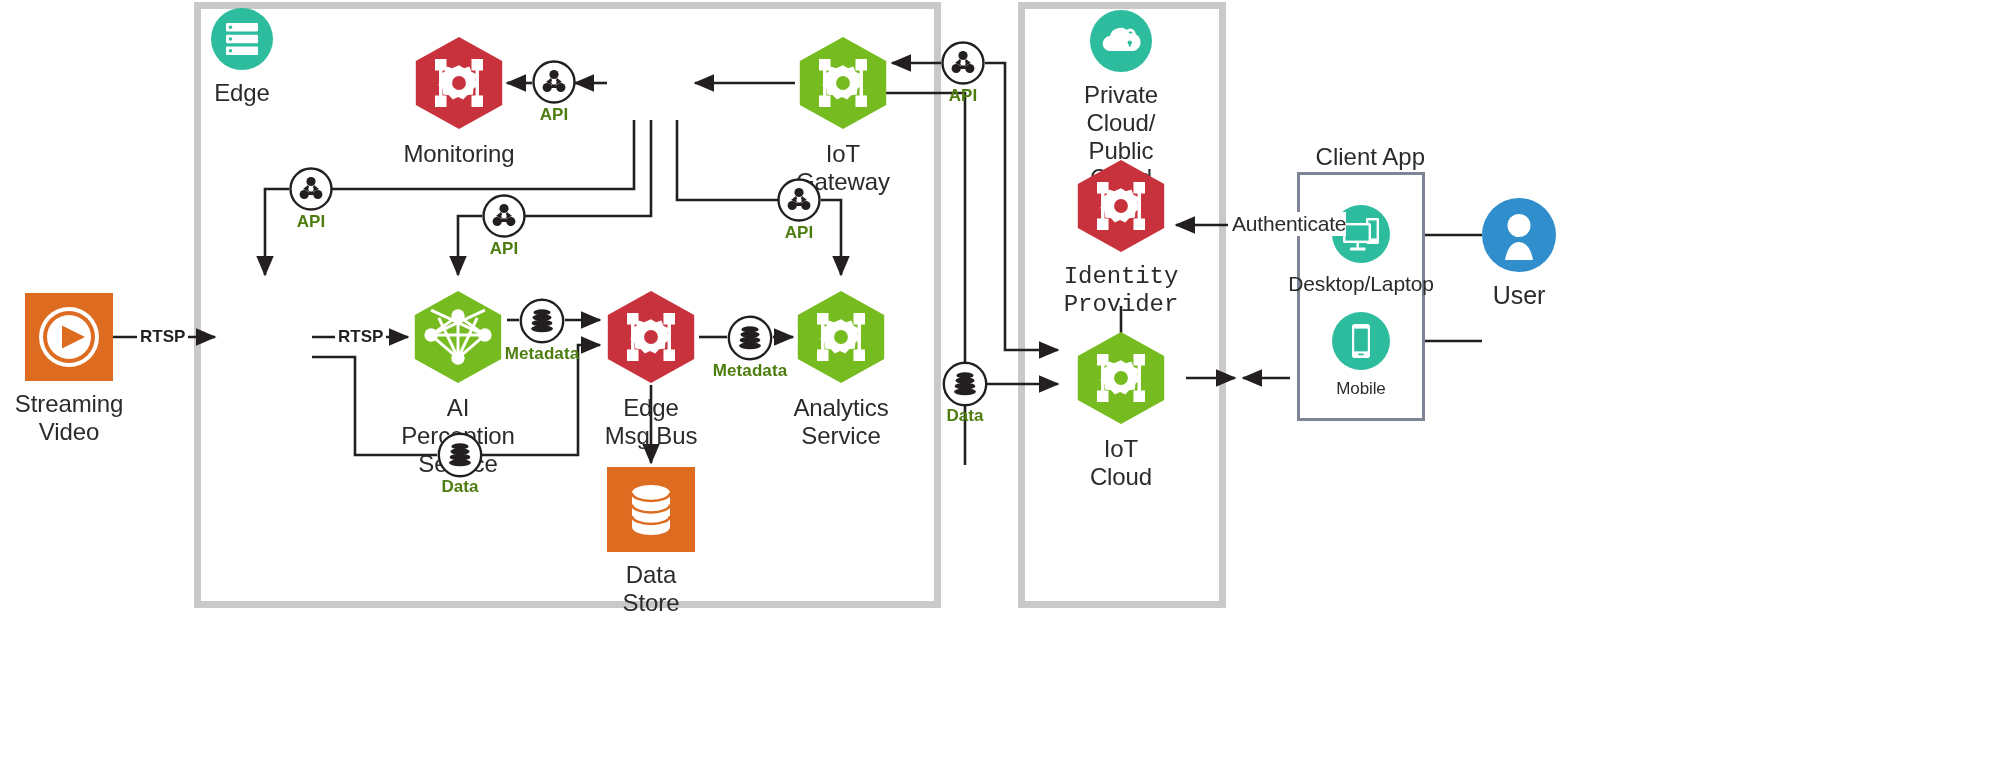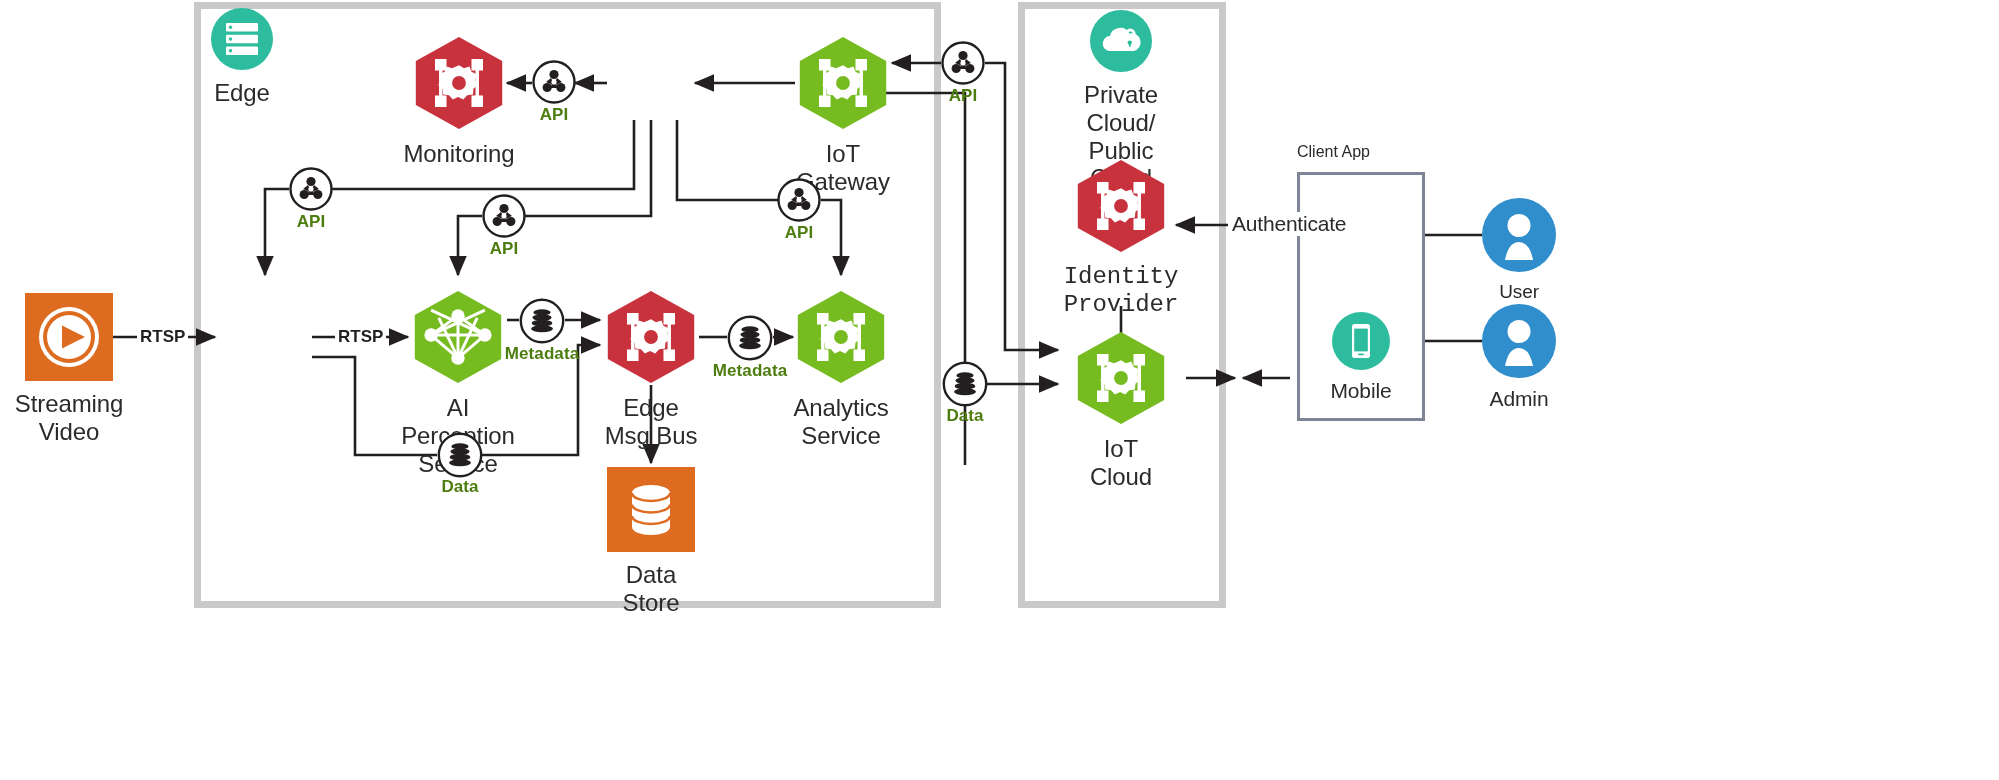--- a/index.html
+++ b/index.html
@@ -51,23 +51,23 @@
     font-size:17px;
     font-weight:bold;
     color:#231f20;
     background:#ffffff;
     padding:0 3px;
     text-align:center;
     white-space:nowrap;
   }
   .plainlabel{
     position:absolute;
-    font-size:16px;
+    font-size:24px;
     color:#2b2b2b;
-    text-align:left;
+    text-align:right;
     white-space:nowrap;
   }
   .authlabel{
     position:absolute;
     font-size:21px;
     color:#2b2b2b;
     background:#fff;
     white-space:nowrap;
     letter-spacing:-0.2px;
   }
@@ -367,54 +367,62 @@
         </g>
         <circle cx="50" cy="50" r="7.2" fill="#76bc21"></circle>
       </svg>
     </span>
     <span class="label">IoT Cloud</span>
   </div>
 
   <div class="plainlabel" style="left:1297px;top:143px;width:128px;">Client App</div>
   <div class="clientbox" style="left:1297px;top:172px;width:128px;height:249px;"></div>
 
+  <div class="node" style="left:1302px;top:205px;width:118px;">
+    <span class="shape">
+      <svg width="58" height="58" viewBox="0 0 58 58">
+        <circle cx="29" cy="29" r="29" fill="#2dbd9e"></circle>
+        <g fill="#ffffff">
+          <rect x="34" y="13" width="13" height="26" rx="1.4"></rect>
+        </g>
+        <rect x="36.4" y="15.4" width="8.2" height="18" fill="#2dbd9e"></rect>
+        <g fill="#ffffff">
+          <rect x="11" y="18" width="28" height="20" rx="1.8"></rect>
+          <rect x="24.5" y="38" width="2.4" height="5"></rect>
+          <rect x="18" y="42.4" width="15.5" height="3.2" rx="1.2"></rect>
+        </g>
+        <rect x="13.4" y="20.4" width="23.2" height="15.2" fill="#2dbd9e"></rect>
+      </svg>
+    </span>
+    <span class="label" style="font-size:21px;">Desktop/Laptop</span>
+  </div>
 
   <div class="node" style="left:1332px;top:312px;width:58px;">
     <span class="shape">
       <svg width="58" height="58" viewBox="0 0 58 58">
         <circle cx="29" cy="29" r="29" fill="#2dbd9e"></circle>
         <rect x="20" y="12" width="18" height="34" rx="2.8" fill="#ffffff"></rect>
         <rect x="22.2" y="16.6" width="13.6" height="22.8" fill="#2dbd9e"></rect>
         <rect x="26" y="41.4" width="6" height="1.8" rx="0.9" fill="#2dbd9e"></rect>
       </svg>
     </span>
-    <span class="label" style="font-size:21px;">Mobile</span>
+    <span class="label" style="font-size:17px;">Mobile</span>
   </div>
 
   <div class="node" style="left:1482px;top:198px;width:74px;">
     <span class="shape">
       <svg width="74" height="74" viewBox="0 0 74 74">
         <circle cx="37" cy="37" r="37" fill="#2f8ecb"></circle>
         <circle cx="37" cy="27.5" r="11.5" fill="#ffffff"></circle>
         <path d="M23 62 q3.5 -18 14 -18 q10.5 0 14 18 z" fill="#ffffff"></path>
       </svg>
     </span>
-    <span class="label" style="font-size:19px;">User</span>
-  </div>
-
-  <div class="node" style="left:1482px;top:304px;width:74px;">
-    <span class="shape">
-      <svg width="74" height="74" viewBox="0 0 74 74">
-        <circle cx="37" cy="37" r="37" fill="#2f8ecb"></circle>
-        <circle cx="37" cy="27.5" r="11.5" fill="#ffffff"></circle>
-        <path d="M23 62 q3.5 -18 14 -18 q10.5 0 14 18 z" fill="#ffffff"></path>
-      </svg>
-    </span>
-    <span class="label" style="font-size:21px;">Admin</span>
-  </div>
+    <span class="label" style="font-size:25px;">User</span>
+  </div>
+
 
   <div class="shape" style="position:absolute;left:532px;top:60px;">
     <svg width="44" height="44" viewBox="0 0 44 44">
       <circle cx="22" cy="22" r="20.5" fill="#ffffff" stroke="#231f20" stroke-width="2.4"></circle>
       <g fill="#231f20">
         <circle cx="22" cy="14.5" r="4.6"></circle>
         <circle cx="15.2" cy="27.5" r="4.6"></circle>
         <circle cx="28.8" cy="27.5" r="4.6"></circle>
         <path d="M22 20 l4 8 l-8 0 z"></path>
         <path d="M14 22 l9 4 l-4 -8 z"></path>

